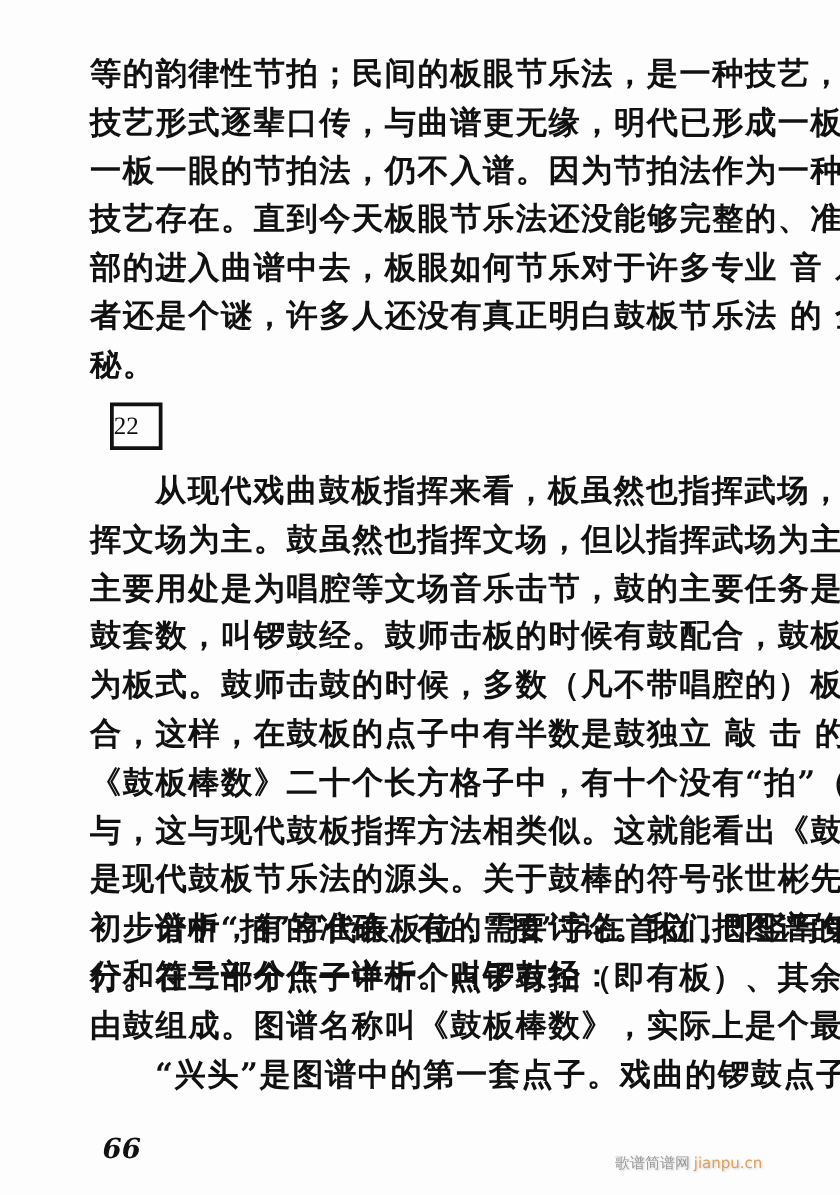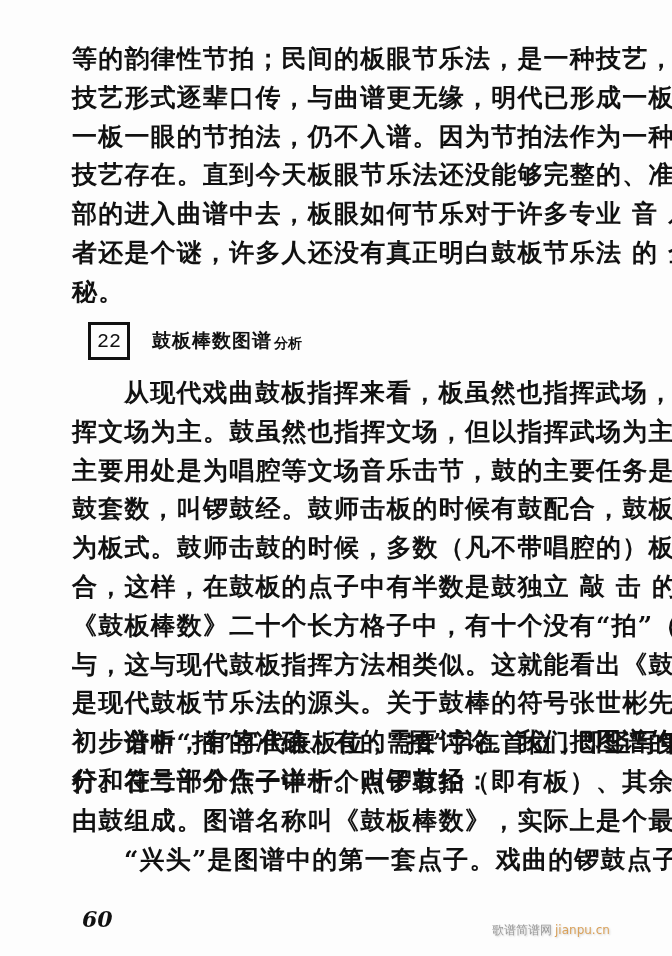--- a/index.html
+++ b/index.html
@@ -53,22 +53,21 @@
       display: flex;
       align-items: center;
     }
     .section-number-box {
       width: 42px;
       height: 38px;
       border: 3px solid #111;
       border-right-width: 3px;
       display: flex;
       align-items: center;
-      justify-content: center;
-      font-family: Liberation Mono, monospace;
+      font-family: Liberation Serif, serif;
       font-size: 20px;
       font-weight: normal;
       color: #111;
       box-sizing: border-box;
     }
     .section-title {
       margin-left: 22px;
       font-family: "DejaVu Sans", "Liberation Sans", sans-serif;
       font-size: 19px;
       font-weight: bold;
@@ -124,23 +123,20 @@
     <span class="line">技艺存在。直到今天板眼节乐法还没能够完整的、准确的全</span>
     <span class="line">部的进入曲谱中去，板眼如何节乐对于许多专业 音 乐 工 作</span>
     <span class="line">者还是个谜，许多人还没有真正明白鼓板节乐法 的 全 部 奥</span>
     <span class="line last">秘。</span>
   </div>
 
   <div class="section-heading">
     <div class="section-number-box">
       <span>22</span>
     </div>
-    <div class="section-title">
-      <span>鼓板棒数图谱</span><span class="section-title-small">分析</span>
-    </div>
   </div>
 
   <div class="text-block" id="para2">
     <span class="line indent">从现代戏曲鼓板指挥来看，板虽然也指挥武场，但以指</span>
     <span class="line">挥文场为主。鼓虽然也指挥文场，但以指挥武场为主。板的</span>
     <span class="line">主要用处是为唱腔等文场音乐击节，鼓的主要任务是打击锣</span>
     <span class="line">鼓套数，叫锣鼓经。鼓师击板的时候有鼓配合，鼓板相间者</span>
     <span class="line">为板式。鼓师击鼓的时候，多数（凡不带唱腔的）板不相配</span>
     <span class="line">合，这样，在鼓板的点子中有半数是鼓独立 敲 击 的。观 其</span>
     <span class="line">《鼓板棒数》二十个长方格子中，有十个没有“拍”（板） 参</span>
@@ -153,19 +149,19 @@
   <div class="text-block" id="para3">
     <span class="line indent">谱中“拍”字代表板位，“拍”字在首位，即竖写第一</span>
     <span class="line">行。在二十个点子中十个点子有拍（即有板）、其余点子均</span>
     <span class="line">由鼓组成。图谱名称叫《鼓板棒数》，实际上是个最早的鼓</span>
   </div>
 
   <div class="text-block" id="para4">
     <span class="line indent">“兴头”是图谱中的第一套点子。戏曲的锣鼓点子名为</span>
   </div>
 
-  <div class="page-number">60</div>
+  <div class="page-number">66</div>
 
   <div class="watermark">
     <span>歌谱简谱网</span><span class="wm-domain">jianpu.cn</span>
   </div>
 
 </div>
 
 </body></html>

